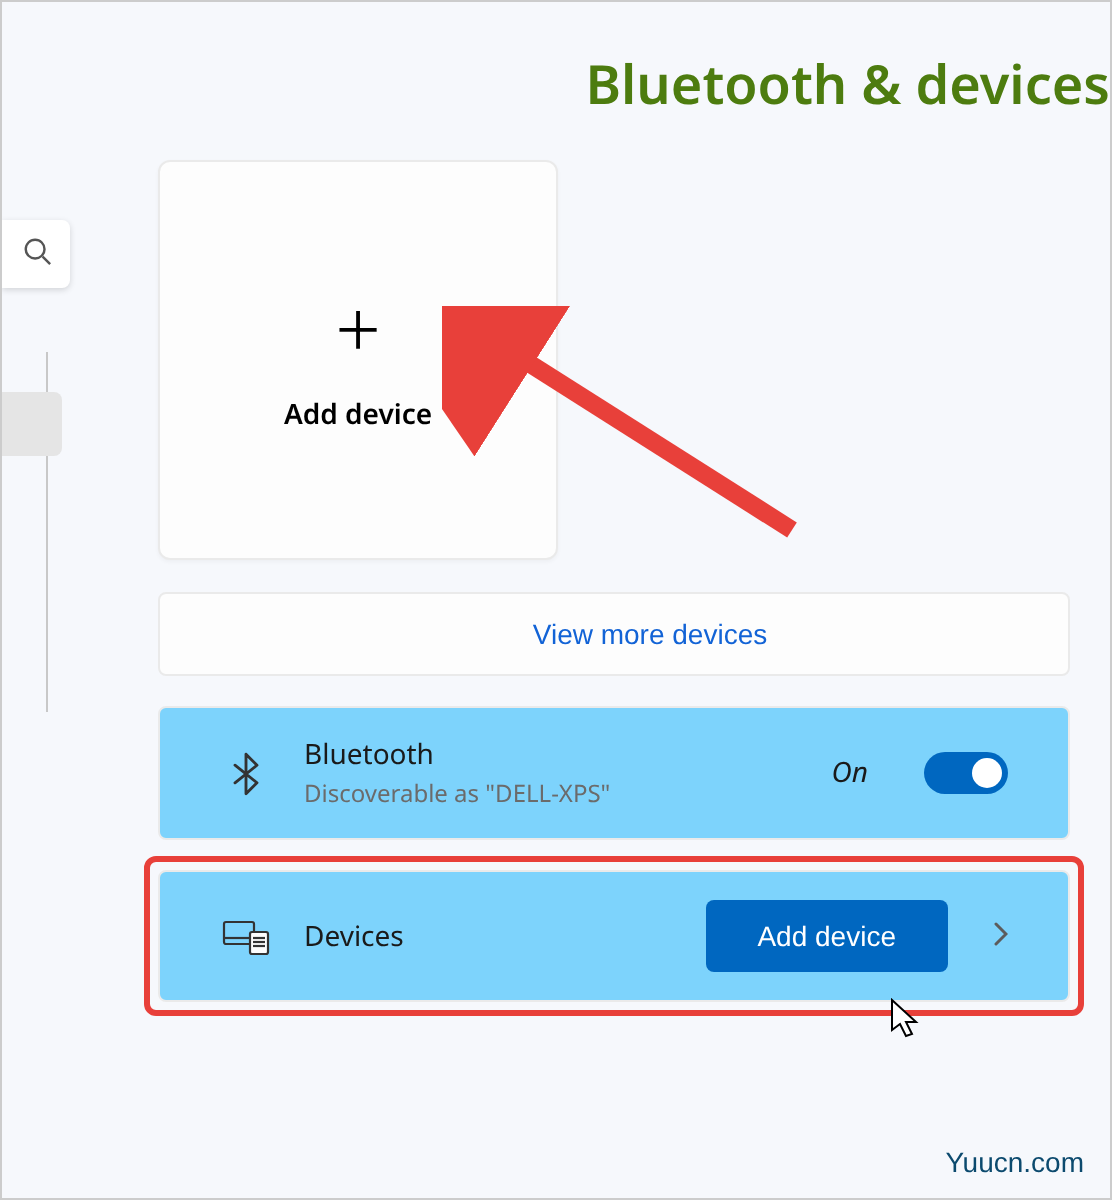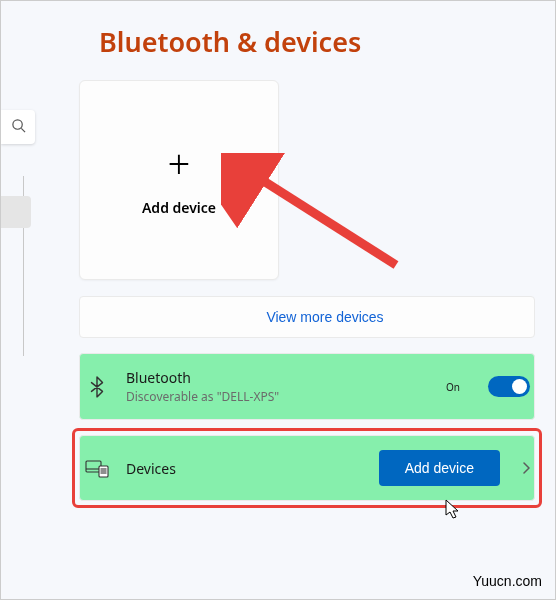--- a/index.html
+++ b/index.html
@@ -8,22 +8,23 @@
       height: 600px;
       font-family: "Segoe UI", system-ui, sans-serif;
       background: #f6f8fc;
       position: relative;
       overflow: hidden;
       border: 1px solid #ccc;
     }
     .page-title {
       font-size: 27px;
       font-weight: 600;
-      color: #c2410c;
+      color: #4d7c0f;
       margin: 22px 0 20px 98px;
+      text-align: right;
     }
     .search-btn {
       position: absolute;
       left: 0;
       top: 109px;
       width: 34px;
       height: 34px;
       background: #fff;
       border: none;
       border-radius: 0 4px 4px 0;
@@ -86,42 +87,42 @@
       border-radius: 4px;
       color: #1263d6;
       font-size: 14px;
       font-weight: 400;
       cursor: pointer;
       margin-bottom: 15px;
       padding-left: 36px;
     }
     .setting-row {
       width: 100%;
-      background: #86efac;
+      background: #7dd3fc;
       border: 1px solid #eaeaea;
       border-radius: 4px;
-      padding: 14px 4px;
+      padding: 14px 30px;
       display: flex;
       align-items: center;
       gap: 16px;
       margin-bottom: 8px;
       cursor: pointer;
     }
     .icon-slot {
       width: 26px;
       height: 26px;
       display: flex;
       align-items: center;
       justify-content: center;
       flex-shrink: 0;
     }
     .row-text { flex: 1; min-width: 0; }
     .row-title { font-size: 14px; color: #1a1a1a; }
     .row-desc { font-size: 12px; color: #6b6b6b; line-height: 1.35; margin-top: 2px; }
-    .toggle-label { font-size: 10px; color: #1a1a1a; margin-right: 12px; }
+    .toggle-label { font-size: 14px; color: #1a1a1a; margin-right: 12px; font-style: italic; }
     .toggle {
       width: 42px;
       height: 21px;
       background: #0067c0;
       border-radius: 11px;
       position: relative;
       cursor: pointer;
     }
     .toggle::after {
       content: '';
@@ -161,21 +162,21 @@
       position: absolute;
       left: 444px;
       top: 498px;
       pointer-events: none;
     }
     .watermark {
       position: absolute;
       right: 13px;
       bottom: 10px;
       font-size: 14px;
-      color: #000000;
+      color: #0c4a6e;
       font-family: Arial, sans-serif;
     }
   </style>
 </head>
 <body>
 
 <h1 class="page-title">Bluetooth &amp; devices</h1>
 
 <button class="search-btn">
   <span>

